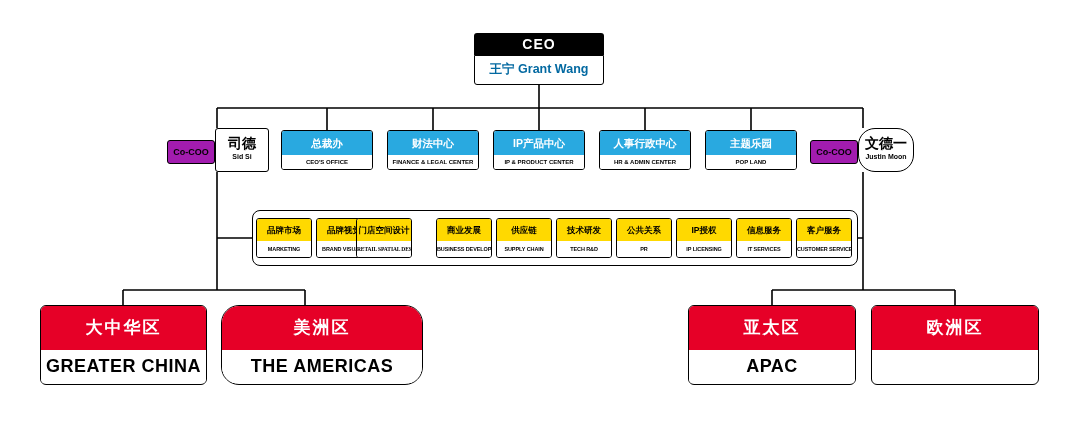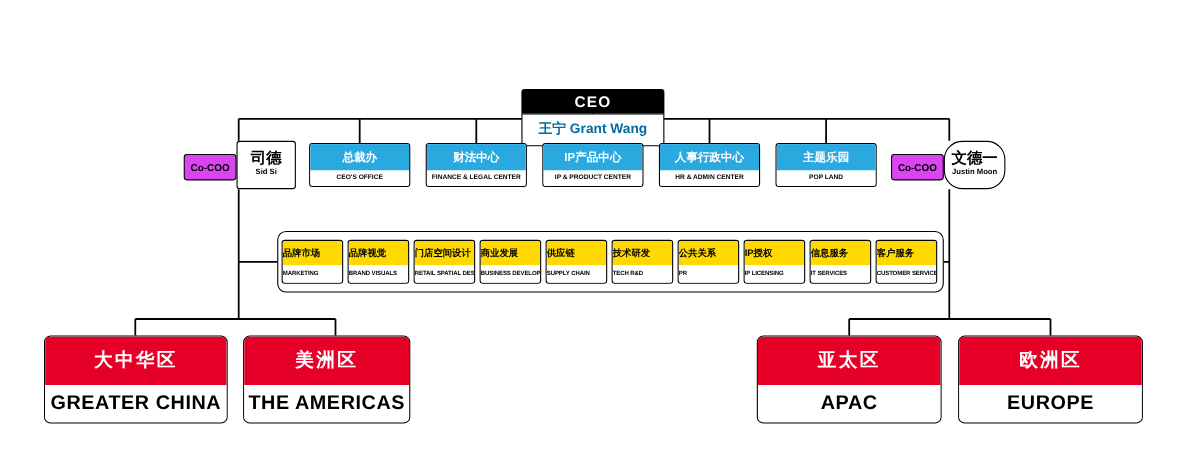--- a/index.html
+++ b/index.html
@@ -2,43 +2,43 @@
 <html><head>
 <meta charset="utf-8">
 <style>
   * { box-sizing: border-box; margin: 0; padding: 0; }
   body { background: #fff; font-family: "Liberation Sans", sans-serif; }
   .canvas { position: relative; width: 1080px; height: 430px; background: #fff; overflow: hidden; }
   .lines { position: absolute; left: 0; top: 0; }
 
   .ceo { position: absolute; text-align: center; }
   .ceo-head { height: 22px; line-height: 22px; background: #000; color: #fff;
-              font-weight: 700; font-size: 14px; letter-spacing: 1px; border-radius: 3px 3px 0 0; margin-top: 48px; }
+              font-weight: 700; font-size: 14px; letter-spacing: 1px; border-radius: 3px 3px 0 0; }
   .ceo-body { height: 30px; line-height: 27px; background: #fff; border: 1.5px solid #000;
               border-radius: 0 0 3px 3px; font-weight: 700; font-size: 12.5px; color: #0369a1; }
 
-  .coo-tag { position: absolute; height: 24px; line-height: 22px; width: 48px; background: #d946ef;
+  .coo-tag { position: absolute; height: 24px; line-height: 22px; width: 48px; background: #a21caf;
              border: 1px solid #000; border-radius: 3px; font-weight: 700; font-size: 9px;
              text-align: center; color: #000; }
   .person { position: absolute; background: #fff; border: 1.5px solid #000; border-radius: 3px;
             text-align: center; padding-top: 6px; }
   .person-cn { font-weight: 700; font-size: 14px; line-height: 17px; color: #000; }
   .person-en { font-weight: 700; font-size: 7px; line-height: 10px; color: #000; }
 
   .center { position: absolute; width: 92px; height: 40px; border: 1px solid #000; border-radius: 3px;
             overflow: hidden; background: #fff; text-align: center; top: 130px; }
   .center-cn { height: 24px; line-height: 24px; background: #29A9E0; color: #fff;
                font-weight: 700; font-size: 10.5px; }
   .center-en { height: 14px; line-height: 15px; background: #fff; color: #000;
                font-weight: 700; font-size: 6px; white-space: nowrap; }
 
   .dept-frame { position: absolute; left: 252px; top: 210px; width: 606px; height: 56px;
                 border: 1.5px solid #000; border-radius: 8px; }
   .dept { position: absolute; width: 56px; height: 40px; top: 218px; border: 1px solid #000;
-          border-radius: 3px; overflow: hidden; background: #fff; }
+          border-radius: 3px; overflow: hidden; background: #fff; text-align: center; }
   .dept-cn { height: 22px; line-height: 22px; background: #FFD900; color: #000;
              font-weight: 700; font-size: 8.5px; white-space: nowrap; }
   .dept-en { height: 16px; line-height: 16px; background: #fff; color: #000;
              font-weight: 700; font-size: 5.5px; letter-spacing: -0.1px; white-space: nowrap; }
 
   .region { position: absolute; top: 305px; height: 80px; border: 1.5px solid #000; border-radius: 6px;
             overflow: hidden; background: #fff; text-align: center; }
   .region-cn { height: 44px; line-height: 44px; background: #E60027; color: #fff;
                font-weight: 700; font-size: 17px; letter-spacing: 2px; }
   .region-en { height: 33px; line-height: 33px; background: #fff; color: #000;
@@ -100,21 +100,21 @@
   <div class="dept-frame"></div>
 
   <div class="dept" style="left:256px;">
     <div class="dept-cn">品牌市场</div>
     <div class="dept-en">MARKETING</div>
   </div>
   <div class="dept" style="left:316px;">
     <div class="dept-cn">品牌视觉</div>
     <div class="dept-en">BRAND VISUALS</div>
   </div>
-  <div class="dept" style="left:376px;">
+  <div class="dept" style="left:356px;font-family:Liberation Serif, serif;">
     <div class="dept-cn">门店空间设计</div>
     <div class="dept-en">RETAIL SPATIAL DESIGN</div>
   </div>
   <div class="dept" style="left:436px;">
     <div class="dept-cn">商业发展</div>
     <div class="dept-en">BUSINESS DEVELOPMENT</div>
   </div>
   <div class="dept" style="left:496px;">
     <div class="dept-cn">供应链</div>
     <div class="dept-en">SUPPLY CHAIN</div>
@@ -137,26 +137,25 @@
   </div>
   <div class="dept" style="left:796px;">
     <div class="dept-cn">客户服务</div>
     <div class="dept-en">CUSTOMER SERVICE</div>
   </div>
 
   <div class="region" style="left:40px; width:167px;">
     <div class="region-cn">大中华区</div>
     <div class="region-en">GREATER CHINA</div>
   </div>
-  <div class="region" style="left:221px; width:152px;">
+  <div class="region" style="left:221px; width:202px;border-radius:18px;">
     <div class="region-cn">美洲区</div>
     <div class="region-en">THE AMERICAS</div>
   </div>
   <div class="region" style="left:688px; width:168px;">
     <div class="region-cn">亚太区</div>
     <div class="region-en">APAC</div>
   </div>
   <div class="region" style="left:871px; width:168px;">
     <div class="region-cn">欧洲区</div>
-    <div class="region-en">EUROPE</div>
   </div>
 
 </div>
 
 </body></html>

